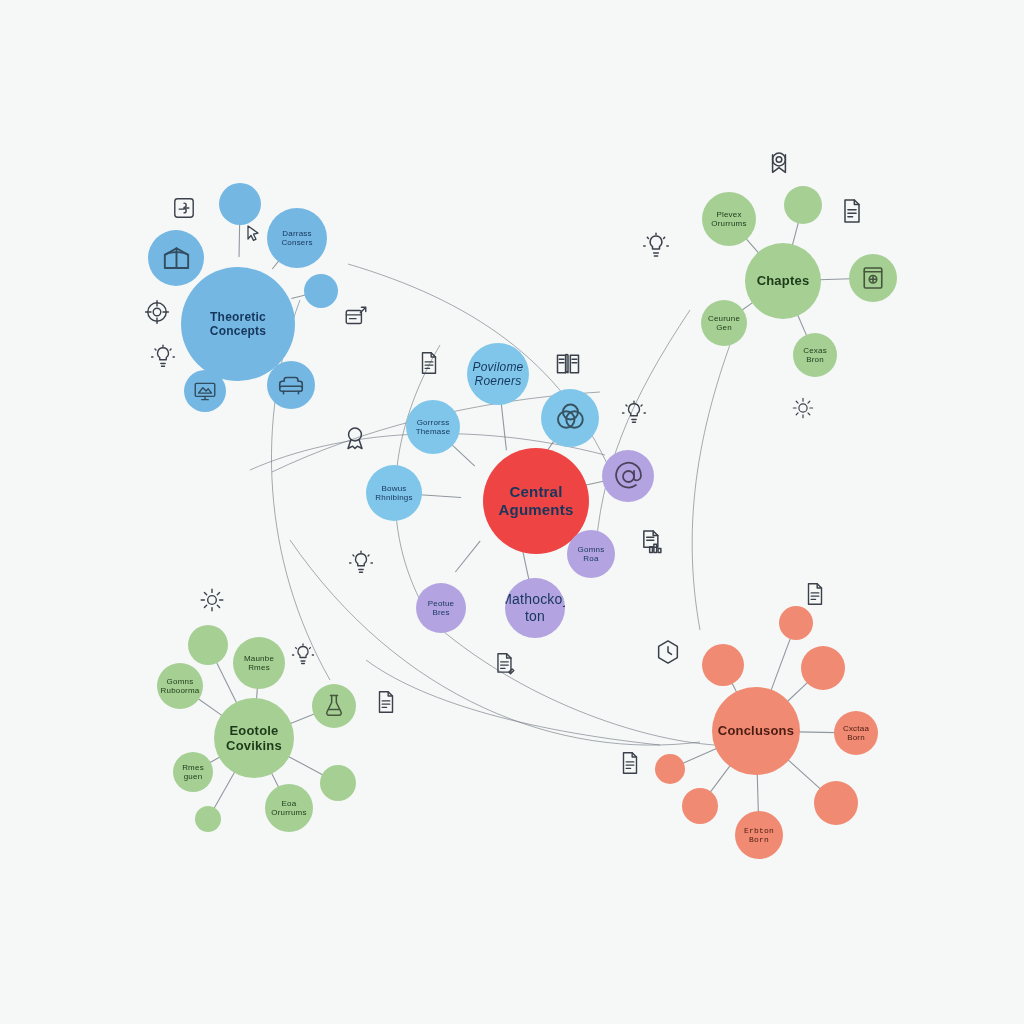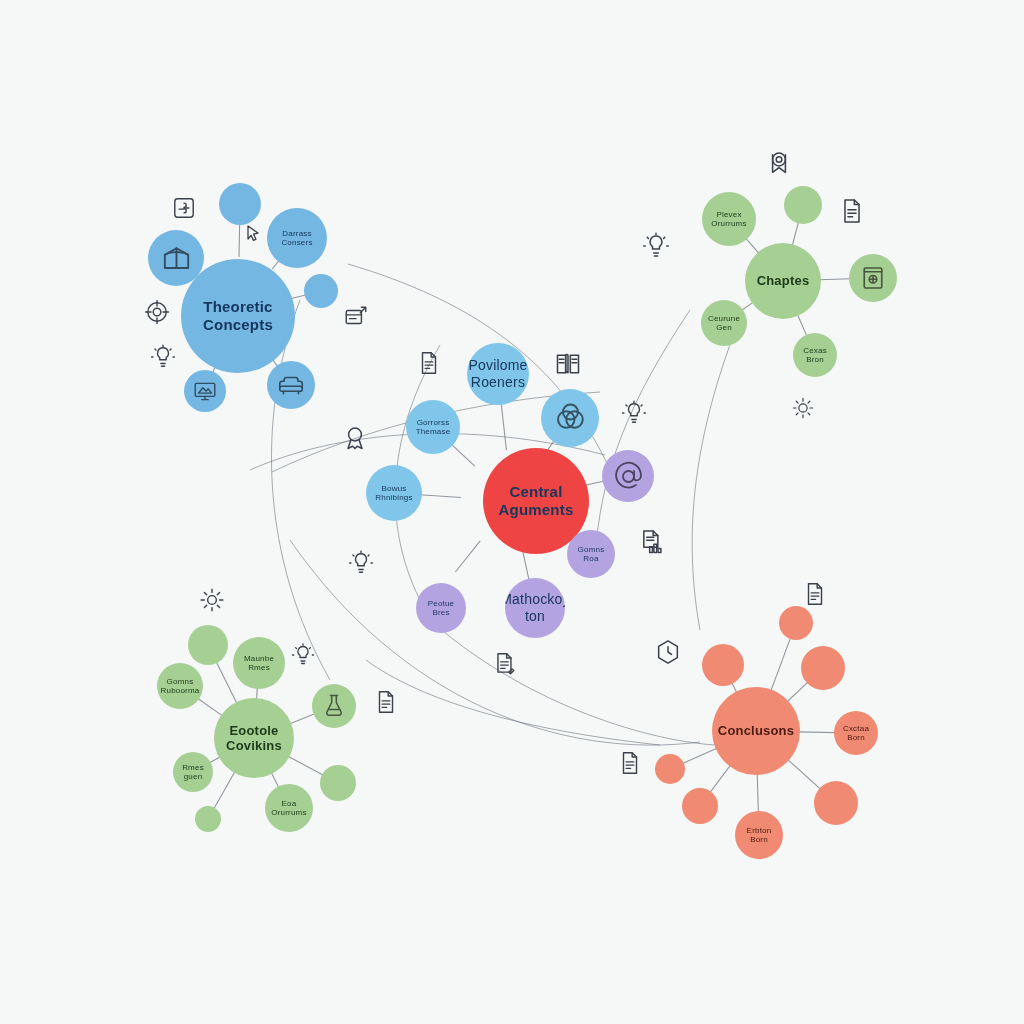--- a/index.html
+++ b/index.html
@@ -101,21 +101,21 @@
       <path d="M 300,300 C 255,420 262,560 330,680" fill="none" stroke="#6f7780" stroke-width="1" opacity="0.62"></path>
       <path d="M 250,470 C 340,430 470,420 605,455" fill="none" stroke="#6f7780" stroke-width="1" opacity="0.62"></path>
       <path d="M 290,540 C 400,700 560,760 700,742" fill="none" stroke="#6f7780" stroke-width="1" opacity="0.62"></path>
       <path d="M 430,620 C 520,700 640,740 715,745" fill="none" stroke="#6f7780" stroke-width="1" opacity="0.62"></path>
       <path d="M 690,310 C 630,400 600,470 595,560" fill="none" stroke="#6f7780" stroke-width="1" opacity="0.62"></path>
       <path d="M 740,318 C 700,420 680,520 700,630" fill="none" stroke="#6f7780" stroke-width="1" opacity="0.62"></path>
       <path d="M 366,660 C 420,700 520,730 660,745" fill="none" stroke="#6f7780" stroke-width="1" opacity="0.62"></path>
       <path d="M 440,345 C 390,430 380,520 420,600" fill="none" stroke="#6f7780" stroke-width="1" opacity="0.62"></path>
     </svg>
   <div id="nodes-layer">
-      <div class="node hub" style="left: 238px; top: 316px; width: 114px; height: 114px; background: rgb(116, 183, 227); color: rgb(22, 54, 92); font-size: 15px; justify-content: center;">
+      <div class="node hub" style="left: 238px; top: 324px; width: 114px; height: 114px; background: rgb(116, 183, 227); color: rgb(22, 54, 92); font-size: 12px; justify-content: center;">
         <span class="lbl">Theoretic
 Concepts</span>
       </div>
       <div class="node" style="left: 297px; top: 238px; width: 60px; height: 60px; background: rgb(116, 183, 227); color: rgb(22, 54, 92); font-size: 8px;">
         <span class="lbl">Darrass
 Consers</span>
       </div>
       <div class="node" style="left: 240px; top: 204px; width: 42px; height: 42px; background: rgb(116, 183, 227); color: rgb(22, 54, 92); font-size: 8px;"></div>
       <div class="node icon-node" style="left: 176px; top: 258px; width: 56px; height: 56px; background: rgb(116, 183, 227); color: rgb(22, 54, 92); font-size: 8px;">
         <span>
@@ -142,21 +142,21 @@
             <path d="M3 14v-3a2 2 0 0 1 2-2h1.5V8a2 2 0 0 1 2-2h7a2 2 0 0 1 2 2v1H19a2 2 0 0 1 2 2v3"></path>
             <rect x="3" y="13" width="18" height="4" rx="1.6"></rect>
             <path d="M6 17v2M18 17v2"></path>
           </svg>
         </span>
       </div>
       <div class="node hub" style="left: 536px; top: 501px; width: 106px; height: 106px; background: #ef4444; color: rgb(22, 54, 92); font-size: 15px;">
         <span class="lbl">Central
 Aguments</span>
       </div>
-      <div class="node" style="left: 498px; top: 374px; width: 62px; height: 62px; background: rgb(127, 198, 234); color: rgb(22, 54, 92); font-size: 14px;">
+      <div class="node" style="left: 498px; top: 374px; width: 62px; height: 62px; background: rgb(127, 198, 234); color: rgb(22, 54, 92); font-size: 12px; font-style: italic;">
         <span class="lbl">Povilome
 Roeners</span>
       </div>
       <div class="node" style="left: 433px; top: 427px; width: 54px; height: 54px; background: rgb(127, 198, 234); color: rgb(22, 54, 92); font-size: 8px;">
         <span class="lbl">Gorrorss
 Themase</span>
       </div>
       <div class="node" style="left: 394px; top: 493px; width: 56px; height: 56px; background: rgb(127, 198, 234); color: rgb(22, 54, 92); font-size: 8px;">
         <span class="lbl">Bowus
 Rhnibings</span>
@@ -253,21 +253,21 @@
       </div>
       <div class="node" style="left: 796px; top: 623px; width: 34px; height: 34px; background: rgb(240, 138, 114); color: rgb(74, 28, 18); font-size: 8px;"></div>
       <div class="node" style="left: 723px; top: 665px; width: 42px; height: 42px; background: rgb(240, 138, 114); color: rgb(74, 28, 18); font-size: 8px;"></div>
       <div class="node" style="left: 823px; top: 668px; width: 44px; height: 44px; background: rgb(240, 138, 114); color: rgb(74, 28, 18); font-size: 8px;"></div>
       <div class="node" style="left: 856px; top: 733px; width: 44px; height: 44px; background: rgb(240, 138, 114); color: rgb(74, 28, 18); font-size: 8px;">
         <span class="lbl">Cxctaa
 Born</span>
       </div>
       <div class="node" style="left: 670px; top: 769px; width: 30px; height: 30px; background: rgb(240, 138, 114); color: rgb(74, 28, 18); font-size: 8px;"></div>
       <div class="node" style="left: 700px; top: 806px; width: 36px; height: 36px; background: rgb(240, 138, 114); color: rgb(74, 28, 18); font-size: 8px;"></div>
-      <div class="node" style="left: 759px; top: 835px; width: 48px; height: 48px; background: rgb(240, 138, 114); color: rgb(74, 28, 18); font-size: 8px;">
+      <div class="node" style="left: 759px; top: 835px; width: 48px; height: 48px; background: rgb(240, 138, 114); color: rgb(74, 28, 18); font-size: 8px; font-family: Liberation Mono, monospace;">
         <span class="lbl">Erbton
 Born</span>
       </div>
       <div class="node" style="left: 836px; top: 803px; width: 44px; height: 44px; background: rgb(240, 138, 114); color: rgb(74, 28, 18); font-size: 8px;"></div>
     </div>
   <div id="icons-layer">
       <div class="float-icon" style="left: 184px; top: 208px;">
         <svg width="26" height="26" viewBox="0 0 24 24" fill="none" stroke="#3b414a" stroke-width="1.3" stroke-linecap="round" stroke-linejoin="round">
           <rect x="3.5" y="3.5" width="17" height="17" rx="2.5"></rect>
           <path d="M12 7.5a2 2 0 1 1 0 4v1.5h-4.5M12 16.5a2 2 0 1 0 0-4"></path>

